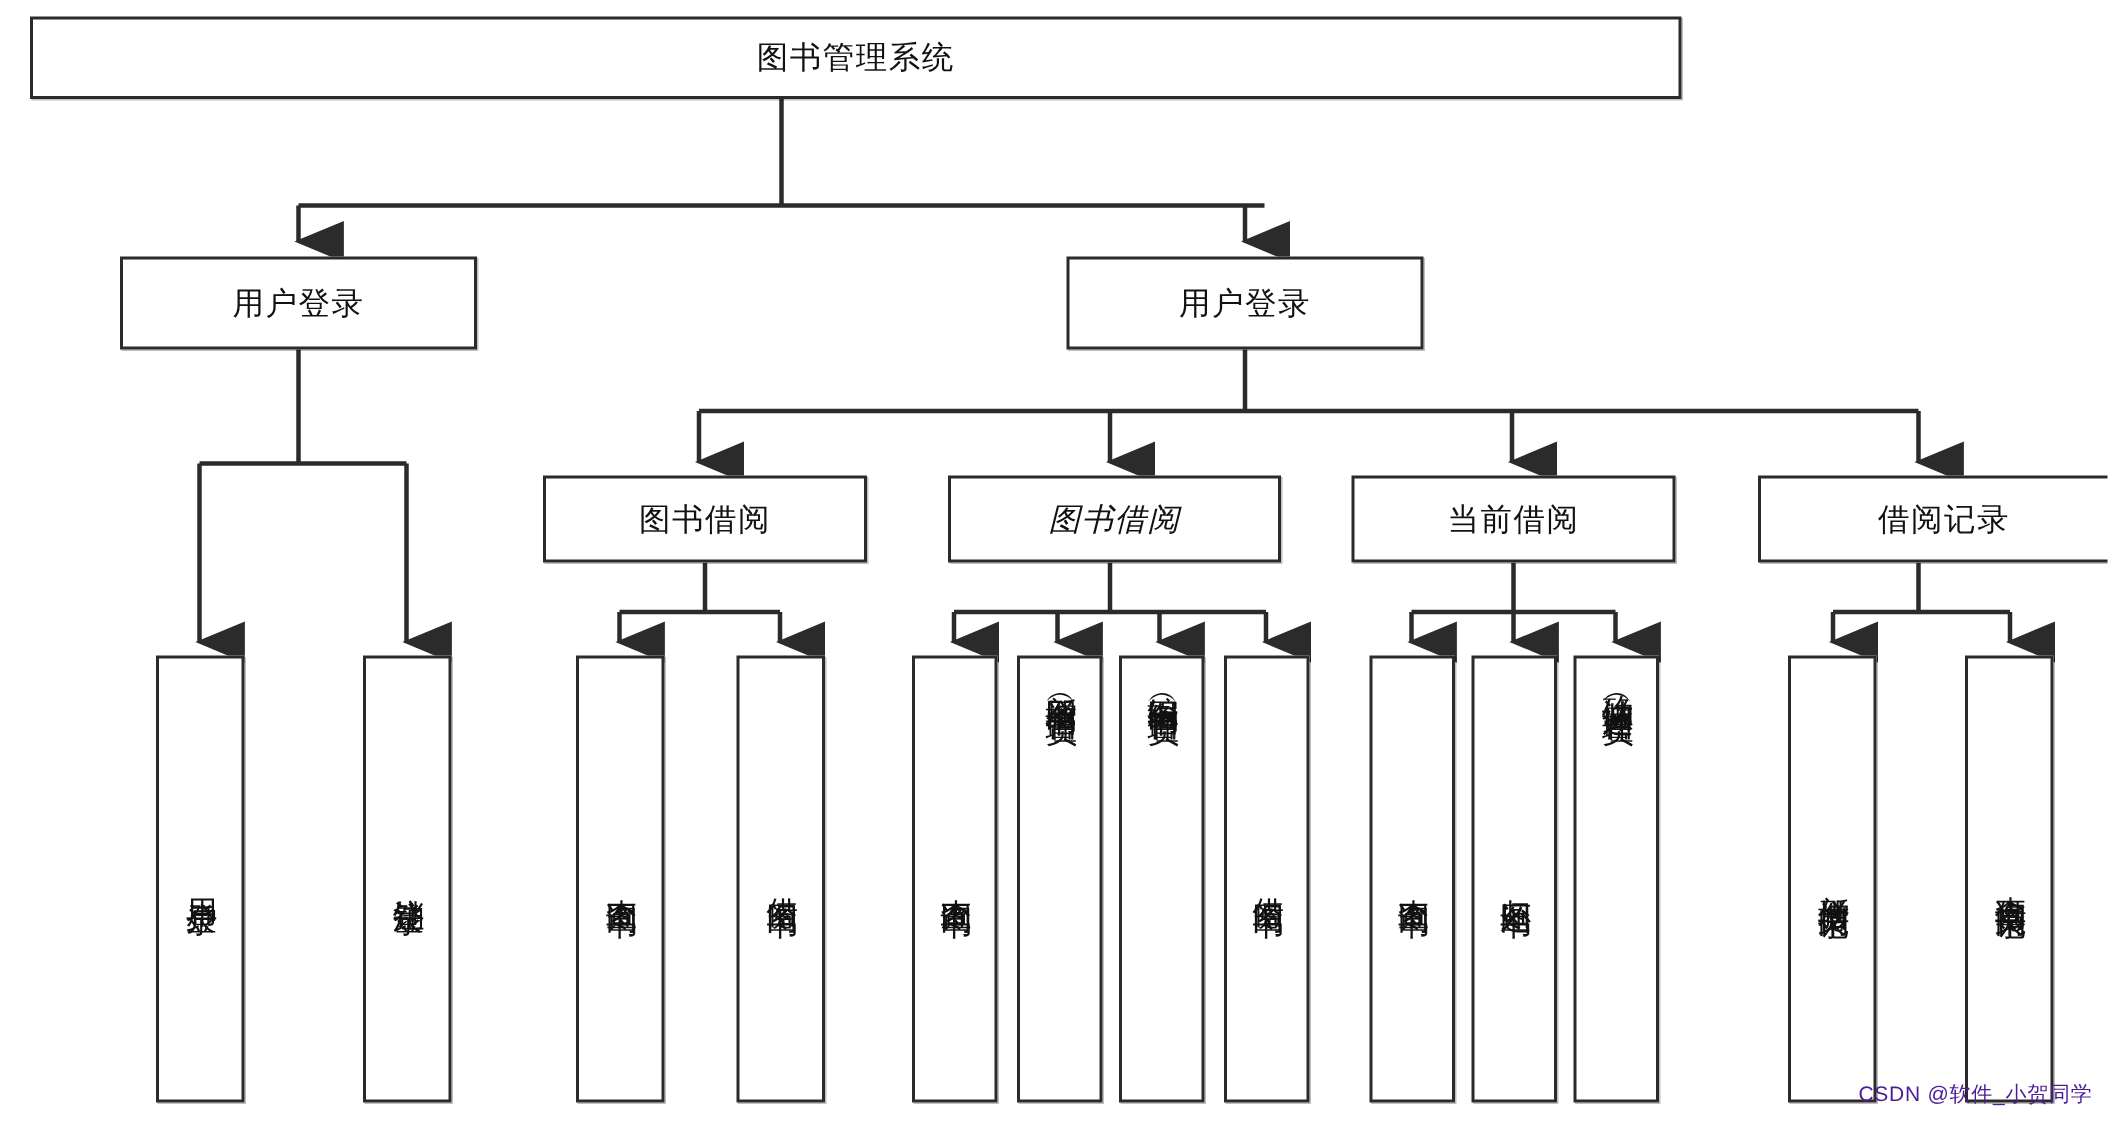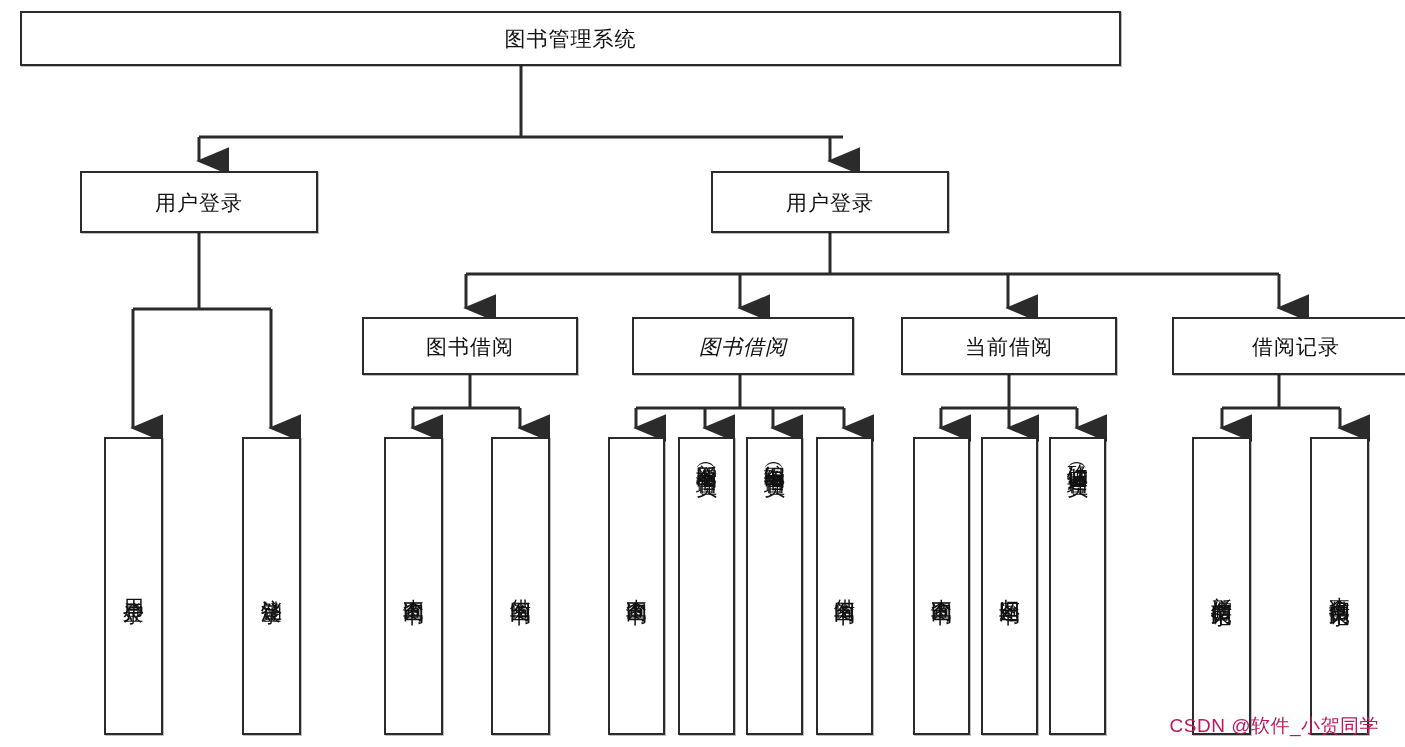--- a/index.html
+++ b/index.html
@@ -48,24 +48,24 @@
     color:#111;
     margin-top:8px;
     white-space:nowrap;
   }
   .leaf-box.center .leaf-label{
     margin-top:0;
   }
   .leaf-box.center{align-items:center;}
   .watermark{
     position:absolute;
-    right:26px;
+    right:10px;
     bottom:8px;
-    font-size:19px;
-    color:#be185d;
+    font-size:14px;
+    color:#4c1d95;
     white-space:nowrap;
     letter-spacing:0.5px;
   }
 </style>
 </head>
 <body>
 
 <div id="stage">
 
   <svg class="layer" viewBox="0 0 1405 747">

